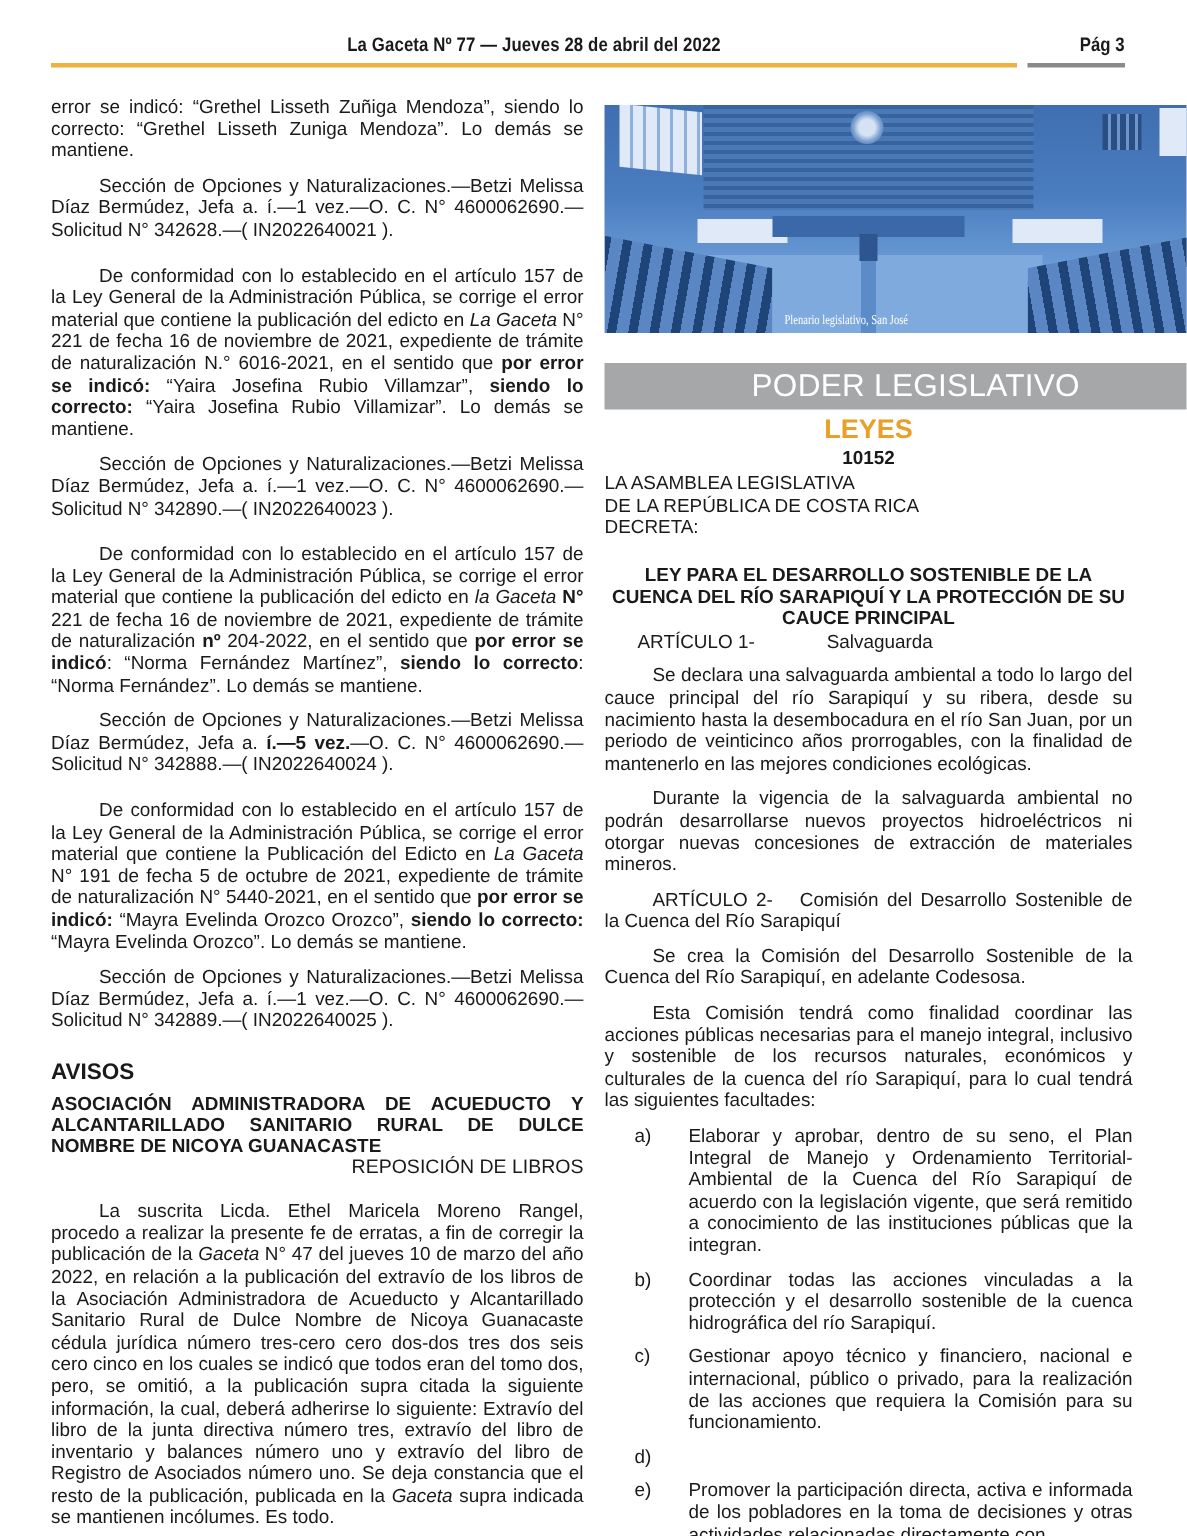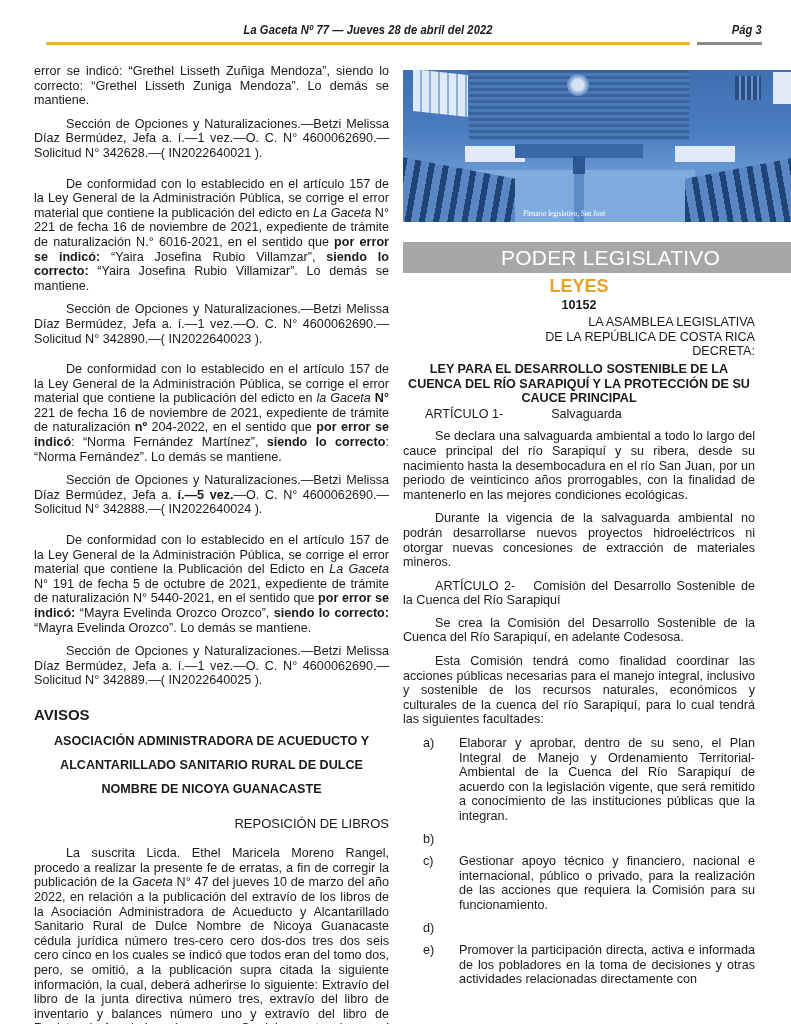--- a/index.html
+++ b/index.html
@@ -1,37 +1,37 @@
 <!DOCTYPE html>
 <html><head>
 <meta charset="utf-8">
 <style>
   html, body { margin: 0; padding: 0; background: #ffffff; }
   body { width: 791px; height: 1024px; position: relative; overflow: hidden;
          font-family: "Liberation Sans", sans-serif; color: #1a1a1a; }
-  .header { position: absolute; top: 20px; left: 46px; width: 716px; height: 28px; font-style: italic; }
+  .header { position: absolute; top: 20px; left: 34px; width: 716px; height: 28px; }
   .header-title { position: absolute; left: 0; width: 644px; top: 2px; text-align: center;
                   font-family: "Liberation Sans", sans-serif; font-weight: bold; font-size: 13px;
                   transform: scaleX(0.86); transform-origin: center; letter-spacing: 0.1px; }
   .header-page { position: absolute; right: 0; top: 2px; font-weight: bold; font-size: 13px;
                  transform: scaleX(0.86); transform-origin: right; }
   .rule-orange { position: absolute; left: 0; top: 22px; width: 644px; height: 3px; background: #f0b040; }
   .rule-gray { position: absolute; left: 651px; top: 22px; width: 65px; height: 3px; background: #8a8a8a; }
 
   .col { position: absolute; top: 64px; font-size: 12.6px; line-height: 14.6px; text-align: justify; }
   .col-left { left: 34px; width: 355px; }
   .col-right { left: 403px; width: 352px; top: 70px; }
   p { margin: 0 0 9px 0; }
   .indent { text-indent: 32px; }
   .gap { margin-top: 16px; }
   b { font-weight: bold; }
   i { font-style: italic; margin-top: 24px; }
 
   .avisos { font-weight: bold; font-size: 15px; margin: 20px 0 6px 0; }
-  .assoc-title { font-weight: bold; text-align: center; font-size: 12.6px; line-height: 24px; margin-bottom: 16px; }
+  .assoc-title { font-weight: bold; font-size: 12.6px; line-height: 14px; margin-bottom: 0; }
   .repos { text-align: right; font-size: 13px; margin-bottom: 15px; }
 
   .photo { width: 394px; height: 152px; position: relative; overflow: hidden;
            background: linear-gradient(180deg, #3f6fb0 0%, #4a7cc0 40%, #6a9bd6 70%, #7fabe0 100%); }
   .photo .wall { position: absolute; left: 66px; top: 0; width: 220px; height: 70px;
                  background: repeating-linear-gradient(180deg, #37649f 0 3px, #4a79b6 3px 6px); }
   .photo .win-l { position: absolute; left: 10px; top: 2px; width: 55px; height: 42px;
                   background: repeating-linear-gradient(90deg, #dfe9f7 0 7px, #8fb0db 7px 9px); transform: skewY(6deg); }
   .photo .win-r { position: absolute; right: 4px; top: 2px; width: 20px; height: 32px; background: #dfe9f7; }
   .photo .win-r2 { position: absolute; right: 36px; top: 6px; width: 26px; height: 24px;
@@ -50,21 +50,21 @@
   .photo .seats-r { position: absolute; right: 0; top: 80px; width: 112px; height: 72px;
                     background: repeating-linear-gradient(80deg, #1f4477 0 6px, #5a87c4 6px 14px);
                     clip-path: polygon(0 40%, 100% 10%, 100% 100%, 0 100%); }
   .photo .caption { position: absolute; left: 120px; top: 136px; font-family: "Liberation Serif", serif;
                     font-size: 9px; color: #ffffff; transform: scaleX(0.78); transform-origin: left; }
 
   .section-bar { margin-top: 20px; width: 415px; height: 31px; background: #a6a7a9; color: #ffffff;
                  font-size: 21px; line-height: 31px; text-align: center; letter-spacing: 0.2px; }
   .leyes { text-align: center; color: #e9a02a; font-weight: bold; font-size: 18px; margin: 6px 0 4px 0; }
   .lawnum { text-align: center; font-weight: bold; font-size: 12.6px; margin-bottom: 3px; }
-  .assembly { text-align: right; font-size: 12.6px; line-height: 14.6px; margin-bottom: 3px; }
+  .assembly { text-align: left; font-size: 12.6px; line-height: 14.6px; margin-bottom: 17px; }
   .law-title { text-align: center; font-weight: bold; font-size: 12.6px; line-height: 14.6px; margin-bottom: 1px; }
   .article { margin: 0 0 8px 0; text-indent: 22px; }
   .article .art-name { display: inline-block; margin-left: 26px; }
   .list-item { display: flex; margin-bottom: 8px; }
   .list-letter { width: 56px; flex: 0 0 56px; padding-left: 20px; box-sizing: border-box; text-align: left; }
   .list-text { flex: 1; }
 </style>
 </head>
 <body>
 
@@ -131,20 +131,21 @@
   <p class="indent">Se crea la Comisión del Desarrollo Sostenible de la Cuenca del Río Sarapiquí, en adelante Codesosa.</p>
   <p class="indent">Esta Comisión tendrá como finalidad coordinar las acciones públicas necesarias para el manejo integral, inclusivo y sostenible de los recursos naturales, económicos y culturales de la cuenca del río Sarapiquí, para lo cual tendrá las siguientes facultades:</p>
 
   <div>
     <div class="list-item">
         <span class="list-letter">a)</span>
         <span class="list-text">Elaborar y aprobar, dentro de su seno, el Plan Integral de Manejo y Ordenamiento Territorial-Ambiental de la Cuenca del Río Sarapiquí de acuerdo con la legislación vigente, que será remitido a conocimiento de las instituciones públicas que la integran.</span>
       </div>
     <div class="list-item">
         <span class="list-letter">b)</span>
+        <span class="list-text">Coordinar todas las acciones vinculadas a la protección y el desarrollo sostenible de la cuenca hidrográfica del río Sarapiquí.</span>
       </div>
     <div class="list-item">
         <span class="list-letter">c)</span>
         <span class="list-text">Gestionar apoyo técnico y financiero, nacional e internacional, público o privado, para la realización de las acciones que requiera la Comisión para su funcionamiento.</span>
       </div>
     <div class="list-item">
         <span class="list-letter">d)</span>
       </div>
     <div class="list-item">
         <span class="list-letter">e)</span>

